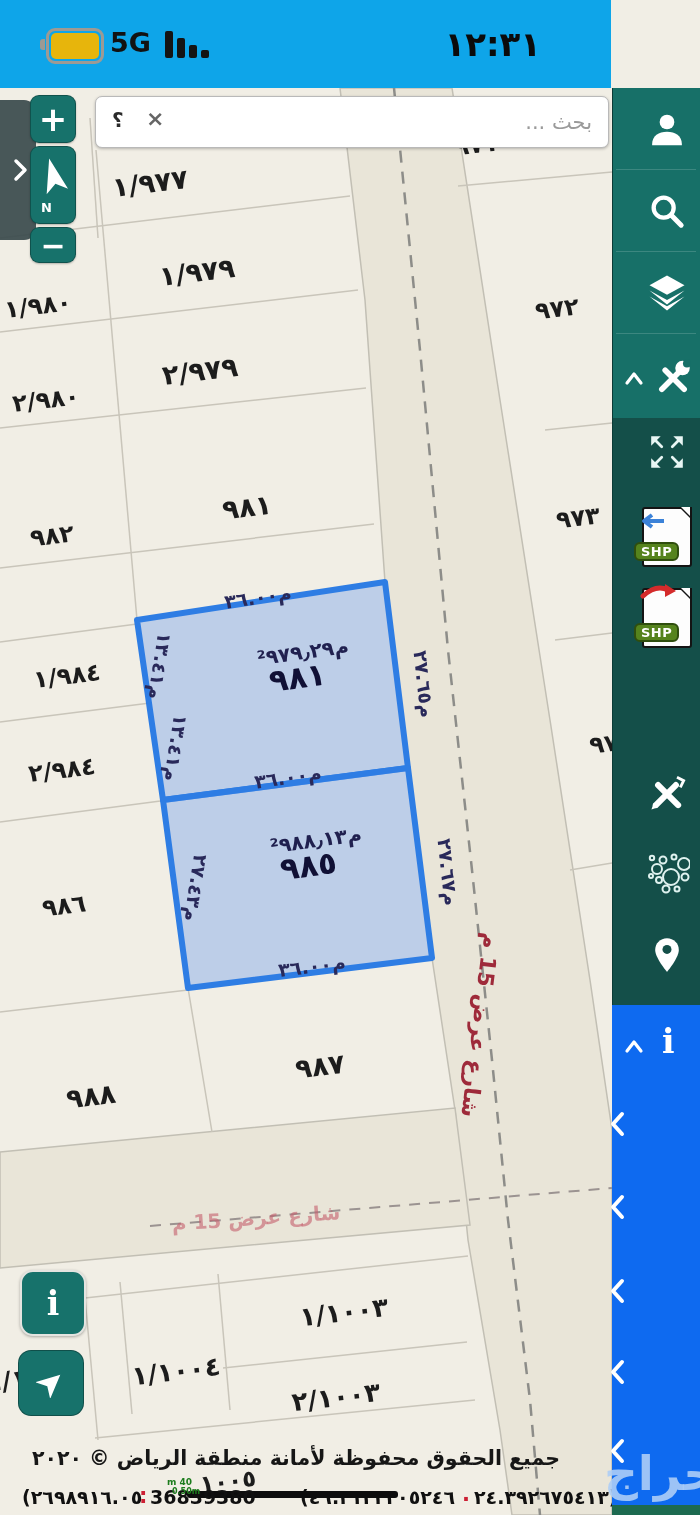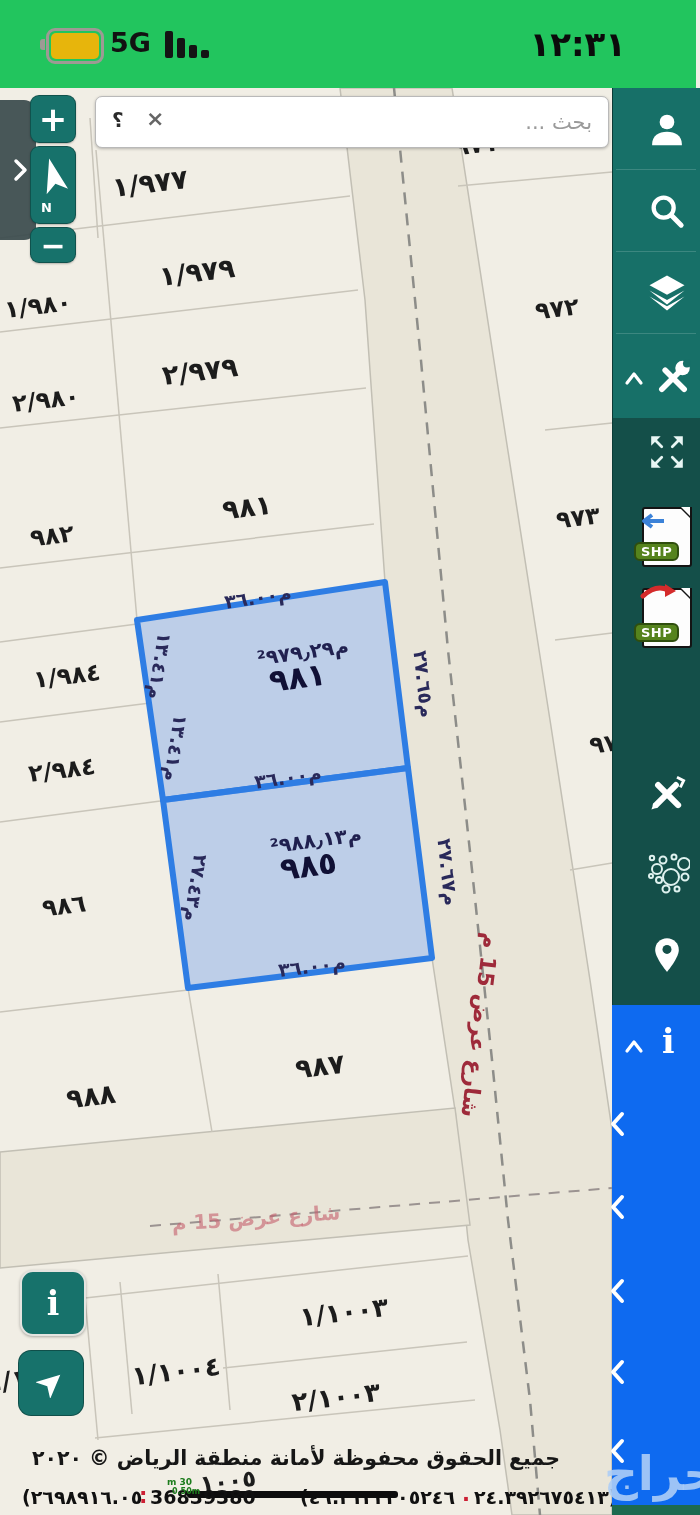--- a/index.html
+++ b/index.html
@@ -1,19 +1,19 @@
 <!DOCTYPE html>
 <html><head>
 <meta charset="utf-8">
 <style>
   html,body{margin:0;padding:0;background:#ddd;}
   #app{position:relative;width:700px;height:1515px;overflow:hidden;
        font-family:"DejaVu Sans",sans-serif;background:#f1eee5;}
   
-  .statusbar{position:absolute;left:0;top:0;width:696px;height:88px;background:#22c55e;z-index:40;}
+  .statusbar{position:absolute;left:0;top:0;width:611px;height:88px;background:#0ea5e9;z-index:40;}
   .battery{position:absolute;left:46px;top:28px;width:52px;height:30px;border:3px solid #9d9a94;border-radius:9px;}
   .battery .fill{position:absolute;inset:2px;background:#e7b50c;border-radius:5px;}
   .battery .nub{position:absolute;left:-9px;top:8px;width:5px;height:11px;background:#9d9a94;border-radius:3px 0 0 3px;}
   .net{position:absolute;left:110px;top:27px;font-size:27px;font-weight:700;color:#121212;}
   .bars{position:absolute;left:165px;top:31px;width:52px;height:27px;}
   .bars i{position:absolute;bottom:0;width:8px;background:#141414;border-radius:2px;}
   .time{position:absolute;right:70px;top:24px;font-size:34px;font-weight:700;color:#0b0b0b;letter-spacing:1px;}
   
   .map{position:absolute;left:0;top:88px;width:612px;height:1427px;}
   .map svg{position:absolute;left:0;top:0;}
@@ -153,21 +153,21 @@
     <span class="dim" dir="ltr" style="left:312px;top:878px;transform:translate(-50%,-50%) rotate(-7deg);">م٣٦.٠٠</span>
 
     <span class="street-v" dir="rtl" style="left:480px;top:937px;transform:translate(-50%,-50%) rotate(97deg);">شارع عرض 15 م</span>
     <span class="street-h" dir="rtl" style="left:256px;top:1130px;transform:translate(-50%,-50%) rotate(-4deg);">شارع عرض 15 م</span>
 
     <div class="copyright" dir="rtl">جميع الحقوق محفوظة لأمانة منطقة الرياض © ٢٠٢٠</div>
     <span class="coord" dir="ltr" style="left:22px;">(٢٦٩٨٩١٦.٠٥</span>
     <span class="coord red" style="left:139px;top:1396px;">:</span>
     <span class="coord" dir="ltr" style="left:150px;">36839380</span>
     <div class="scalebar"></div>
-    <span class="scaletxt" style="left:167px;top:1389px;font-size:9px;">m 30</span>
+    <span class="scaletxt" style="left:167px;top:1389px;font-size:9px;">m 40</span>
     <span class="scaletxt" style="left:172px;top:1399px;font-size:8px;">0.50m</span>
     <span class="coord" dir="ltr" style="left:300px;z-index:2;">(٤٦.٣١٢٢٣٠٥٢٤٦</span>
     <span class="coord red" style="left:462px;top:1394px;">.</span>
     <span class="coord" dir="ltr" style="left:474px;">٢٤.٣٩٢٦٧٥٤١٣)</span>
   </div>
 
   <div class="searchbar">
     <input type="text" dir="rtl" placeholder="بحث ..." style="">
     <span class="q-mark">؟</span>
     <span class="x-mark">×</span>

